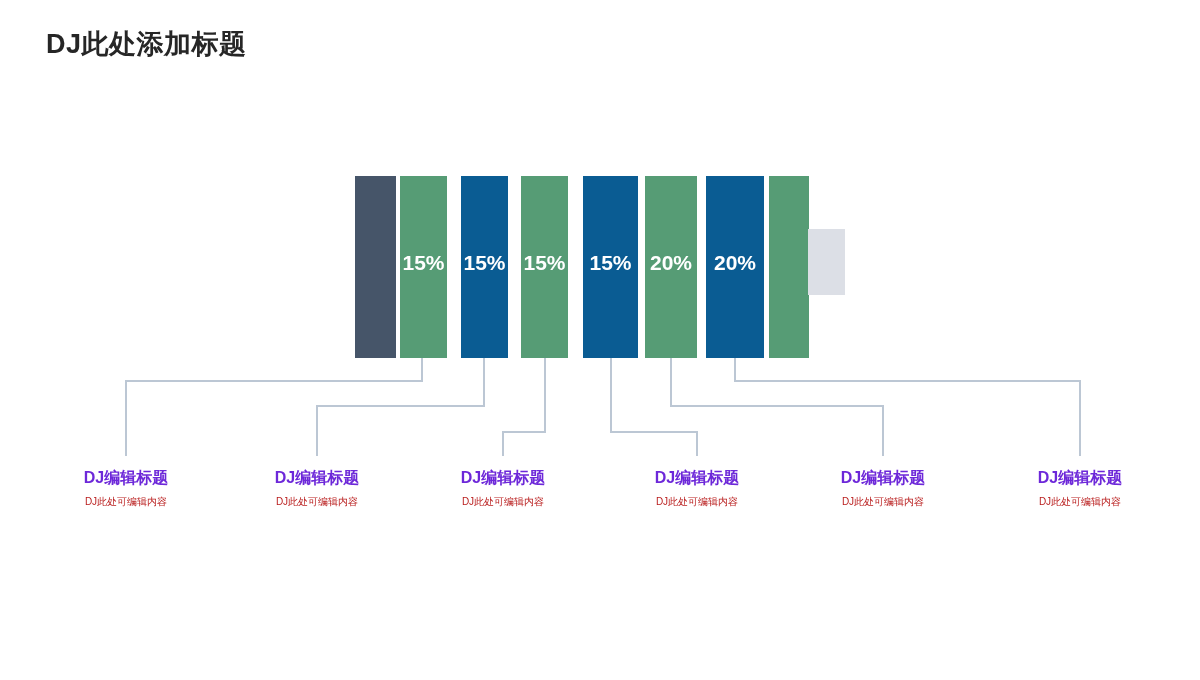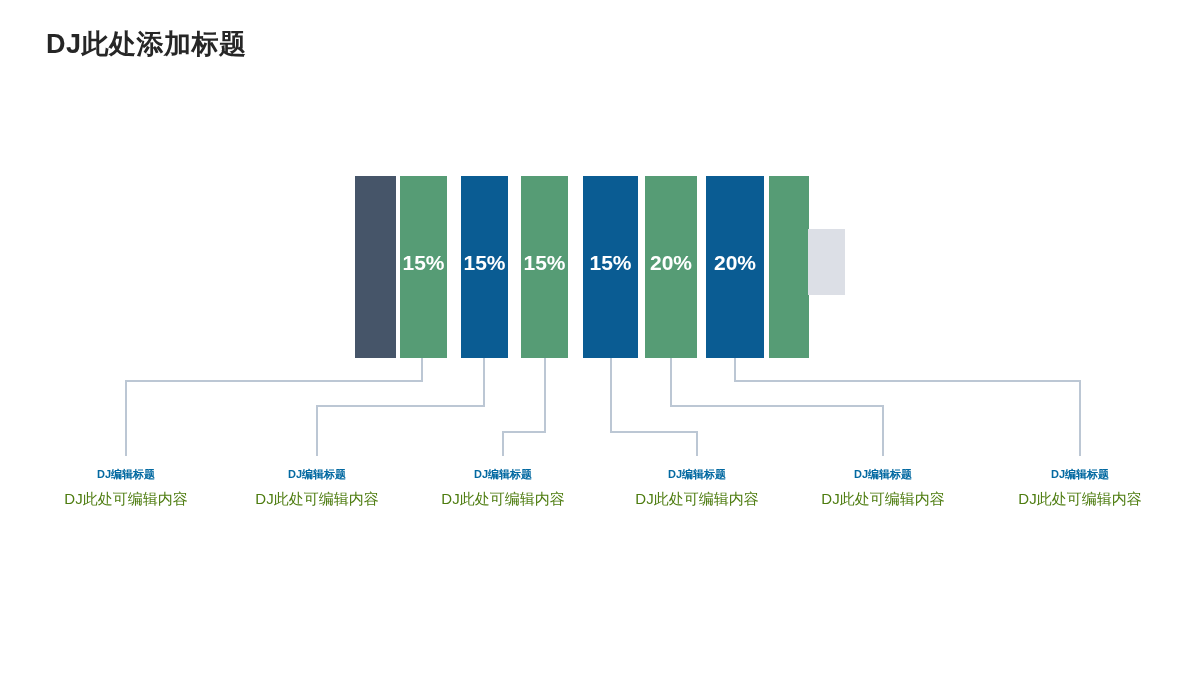--- a/index.html
+++ b/index.html
@@ -74,30 +74,30 @@
     pointer-events: none;
   }
 
   
   .caption {
     position: absolute;
     text-align: center;
     width: 200px;
   }
   .caption-title {
-    font-size: 11px;
+    font-size: 16px;
     font-weight: bold;
-    color: #0369a1;
+    color: #6d28d9;
     line-height: 1.2;
     white-space: nowrap;
   }
   .caption-desc {
     margin-top: 9px;
-    font-size: 15px;
-    color: #4d7c0f;
+    font-size: 10px;
+    color: #b91c1c;
     line-height: 1.2;
     white-space: nowrap;
   }
 </style>
 </head>
 <body>
 
 <div id="slide-title">DJ此处添加标题</div>
 
 <div id="chart-stage">

